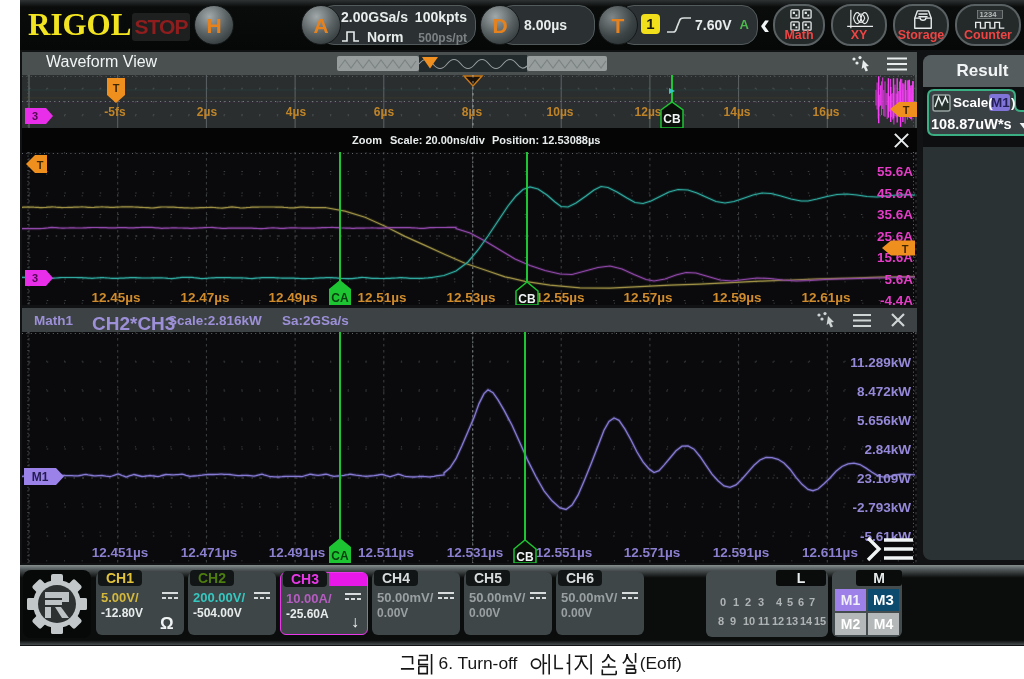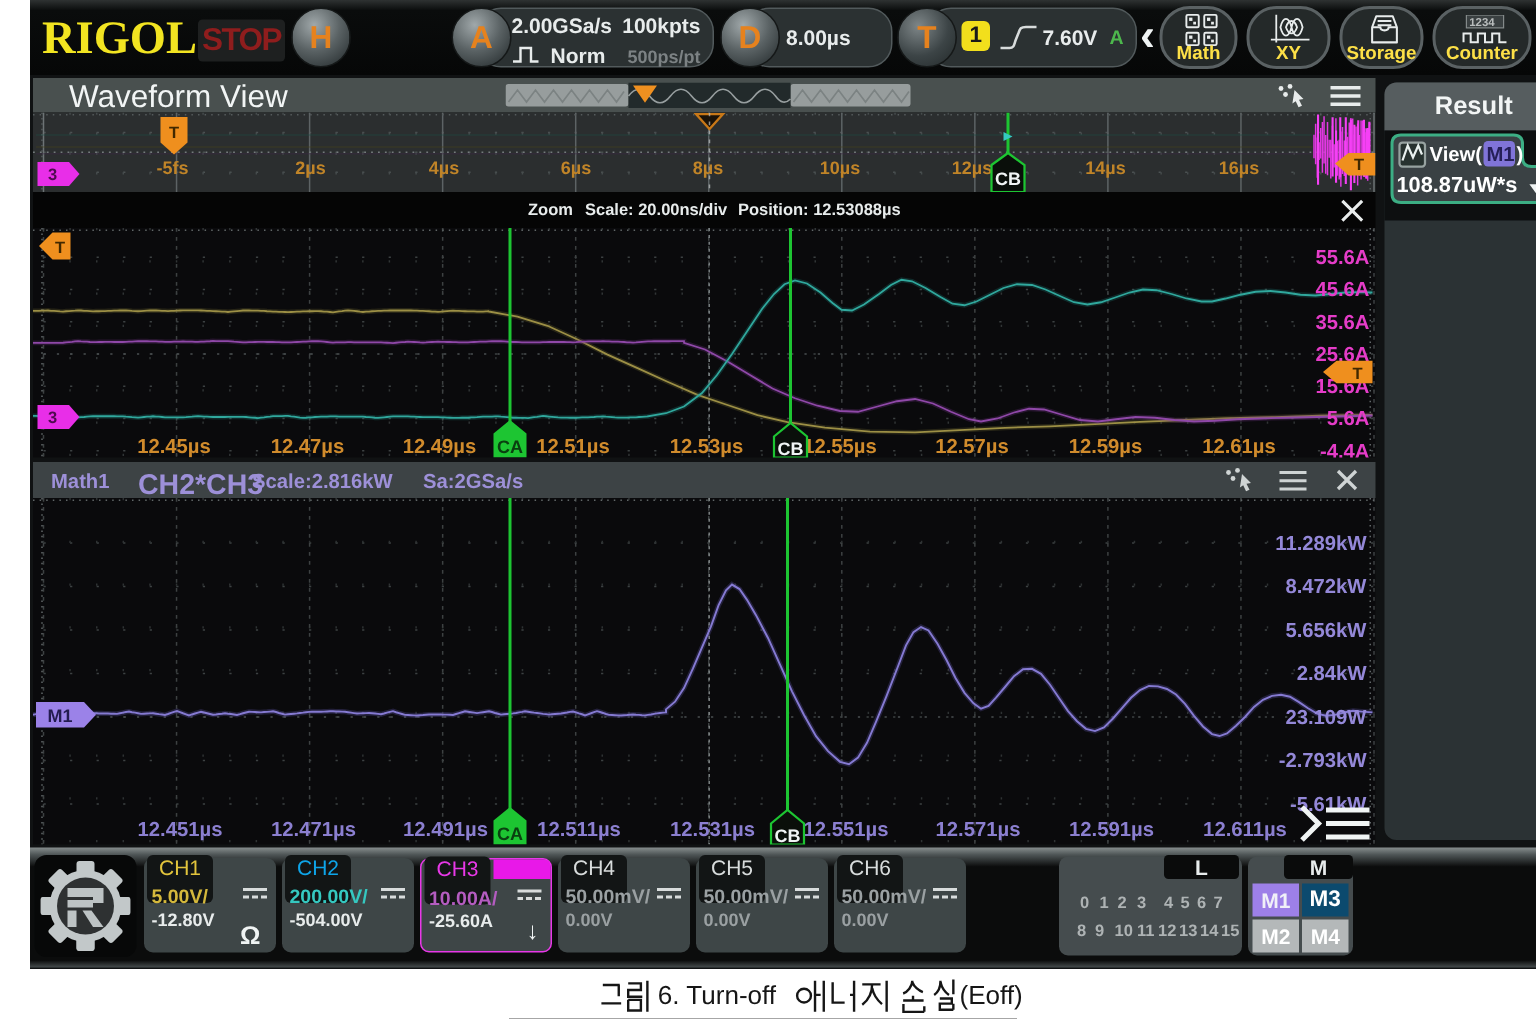--- a/index.html
+++ b/index.html
@@ -7,40 +7,40 @@
   .abs{position:absolute;}
   .scope{position:absolute;left:0;top:0;width:1024px;height:646px;background:#101213;margin-left:20px;}
   
   .topbar{position:absolute;left:0;top:0;width:1024px;height:50px;background:linear-gradient(#2e3232,#0a0c0c 14%,#060707);}
   .logo{position:absolute;left:8px;top:10px;width:100px;height:32px;font-family:"Liberation Serif",serif;font-weight:bold;font-size:31px;letter-spacing:0px;color:#f2e421;line-height:30px;}
   .stopbox{position:absolute;left:112px;top:13px;width:58px;height:28px;background:#1e2020;border-radius:3px;color:#8f1d1d;font-weight:bold;font-size:21px;line-height:28px;text-align:center;letter-spacing:-1px;}
   .grp{position:absolute;top:5px;height:40px;background:#2b3132;border:1px solid #525a5c;border-radius:16px;box-sizing:border-box;}
   .circ{position:absolute;top:5px;width:40px;height:40px;border-radius:50%;background:radial-gradient(circle at 38% 28%,#a0a8aa,#5a6264 48%,#31383a 85%,#272d2f);border:1px solid #151818;box-sizing:border-box;text-align:center;font-weight:bold;font-size:21px;color:#e6821e;line-height:39px;}
   .wtxt{color:#e8ecec;font-weight:bold;font-size:14px;}
   .gtxt{color:#7c8284;font-weight:bold;font-size:12px;}
-  .menubtn{position:absolute;top:4px;height:42px;background:#242929;border:2px solid #5a6163;border-radius:20px;box-sizing:border-box;color:#fde047;text-align:center;}
+  .menubtn{position:absolute;top:4px;height:42px;background:#242929;border:2px solid #5a6163;border-radius:20px;box-sizing:border-box;color:#ef4444;text-align:center;}
   .menubtn .lbl{position:absolute;bottom:2px;width:100%;font-size:12.5px;font-weight:bold;}
   .chev{position:absolute;color:#f0f4f4;font-weight:bold;font-size:30px;top:7px;}
   
   .wvbar{position:absolute;left:2px;top:52px;width:895px;height:23px;background:#49504f;color:#f2f5f5;}
-  .wvbar .t{position:absolute;left:24px;top:1px;font-size:21px;}
+  .wvbar .t{position:absolute;left:24px;top:1px;font-size:16px;}
   
   .overview{position:absolute;left:2px;top:75px;width:895px;height:53px;background:#2b2e2f;}
   .zoomhdr{position:absolute;left:2px;top:128px;width:895px;height:24px;background:#050505;color:#e8ecec;}
   .zoomarea{position:absolute;left:2px;top:152px;width:895px;height:153px;background:#0a0a0c;}
   .mathhdr{position:absolute;left:2px;top:308px;width:895px;height:24px;background:#3d4345;color:#9d90d8;}
   .matharea{position:absolute;left:2px;top:332px;width:895px;height:231px;background:#0a0a0c;}
   
   .rpanel{position:absolute;left:903px;top:55px;width:119px;height:505px;background:#2b3234;border-radius:8px;}
   .rhead{position:absolute;left:0;top:0;width:119px;height:32px;background:#565d5f;border-radius:8px 8px 0 0;color:#f2f5f5;font-weight:bold;font-size:17px;text-align:center;line-height:32px;}
   .rbody{position:absolute;left:0;top:32px;width:119px;height:60px;background:#0d0f10;}
   
   .botbar{position:absolute;left:0;top:565px;width:1024px;height:80px;background:linear-gradient(#878e8e,#4e5556 6%,#0b0c0c 16%,#0b0c0c 94%,#474d4e);}
   .chcard{position:absolute;top:7px;width:88px;height:63px;background:#3e4647;border-radius:6px;}
-  .chtab{position:absolute;left:2px;top:-2px;height:32px;padding:0 8px;background:#121515;border-radius:4px;font-weight:normal;font-size:14px;line-height:16px;}
+  .chtab{position:absolute;left:2px;top:-2px;height:16px;padding:0 8px;background:#121515;border-radius:4px;font-weight:bold;font-size:14px;line-height:16px;}
   .chline1{position:absolute;left:5px;top:18px;font-weight:bold;font-size:13px;}
   .chline2{position:absolute;left:5px;top:34px;font-weight:bold;font-size:12px;color:#e8ecec;}
   .dcicon{position:absolute;right:6px;top:20px;width:16px;height:10px;}
   .dcicon i{display:block;background:#d8dcdc;height:2px;margin-bottom:3px;}
   .dcicon i.d{background:repeating-linear-gradient(90deg,#d8dcdc 0 4px,transparent 4px 6px);}
   .caption{position:absolute;left:0;top:646px;width:1024px;height:33px;background:#fff;color:#000;text-align:center;padding-top:6px;box-sizing:border-box;padding-left:48px;}
 </style>
 </head>
 <body>
 <div class="scope">
@@ -579,21 +579,21 @@
   <div class="rpanel">
     <div class="rhead">Result</div>
     <div class="rbody"></div>
     <div style="position:absolute;left:2px;top:33px;width:115px;height:50px;">
       <svg width="115" height="50" viewBox="0 0 115 50">
         <path d="M9 2 H84 Q90 2 90 8 V17 Q90 23 96 23 H103 Q109 23 109 29 V41 Q109 47 103 47 H9 Q3 47 3 41 V8 Q3 2 9 2 Z" fill="#3a4144" stroke="#3cae84" stroke-width="2"></path>
         <rect x="8" y="7" width="17" height="16" rx="2" fill="#27322f" stroke="#97a2a0" stroke-width="1.5"></rect>
         <path d="M10 19 L13.5 9 L17 17 L20.5 9 L23 15" stroke="#e8f0ee" stroke-width="1.5" fill="none"></path>
         <rect x="64" y="6" width="21" height="17" rx="3" fill="#8074d8"></rect>
       </svg>
-      <span style="position:absolute;left:28px;top:7px;font-size:13.5px;font-weight:bold;color:#fff;">View(</span><span style="position:absolute;left:66px;top:7px;font-size:13.5px;font-weight:bold;color:#251f58;">M1</span><span style="position:absolute;left:86px;top:7px;font-size:13.5px;font-weight:bold;color:#fff;">)</span>
+      <span style="position:absolute;left:28px;top:7px;font-size:13.5px;font-weight:bold;color:#fff;">Scale(</span><span style="position:absolute;left:66px;top:7px;font-size:13.5px;font-weight:bold;color:#251f58;">M1</span><span style="position:absolute;left:86px;top:7px;font-size:13.5px;font-weight:bold;color:#fff;">)</span>
       <span style="position:absolute;left:6px;top:28px;font-size:14.5px;font-weight:bold;color:#fff;">108.87uW*s</span>
       <svg style="position:absolute;left:94px;top:34px;" width="12" height="9" viewBox="0 0 13 10">
           <polygon points="0.5,1 12.5,1 6.5,9" fill="#f0f4f4"></polygon>
         </svg>
     </div>
   </div>
 
   <div class="botbar" id="botbar">
 
     <div class="abs" style="left:3px;top:5px;width:68px;height:68px;background:#070808;border-radius:8px;">
@@ -634,21 +634,21 @@
       <div class="chline1" style="color:#d4b83c;">5.00V/</div>
       <div class="chline2" style="color:#e8ecec;">-12.80V</div>
       <div class="dcicon">
             <i></i>
             <i class="d"></i>
           </div>
           <span class="abs" style="left:64px;top:42px;color:#f0f4f4;font-size:17px;font-weight:bold;">Ω</span>
     </div>
         <div class="chcard" style="left:168px;box-sizing:border-box;">
 
-      <div class="chtab" style="color:#0ea5e9;">CH2</div>
+      <div class="chtab" style="color:#4d7c0f;">CH2</div>
       <div class="chline1" style="color:#35c8c0;">200.00V/</div>
       <div class="chline2" style="color:#e8ecec;">-504.00V</div>
       <div class="dcicon">
             <i></i>
             <i class="d"></i>
           </div>
     </div>
         <div class="chcard" style="left:260px;border:1.5px solid #e838e8;box-sizing:border-box;">
       <div class="abs" style="left:48px;top:0px;width:38px;height:13px;background:#e818e8;border-radius:0 4px 0 0;"></div>
       <div class="chtab" style="color:#e838e8;">CH3</div>

